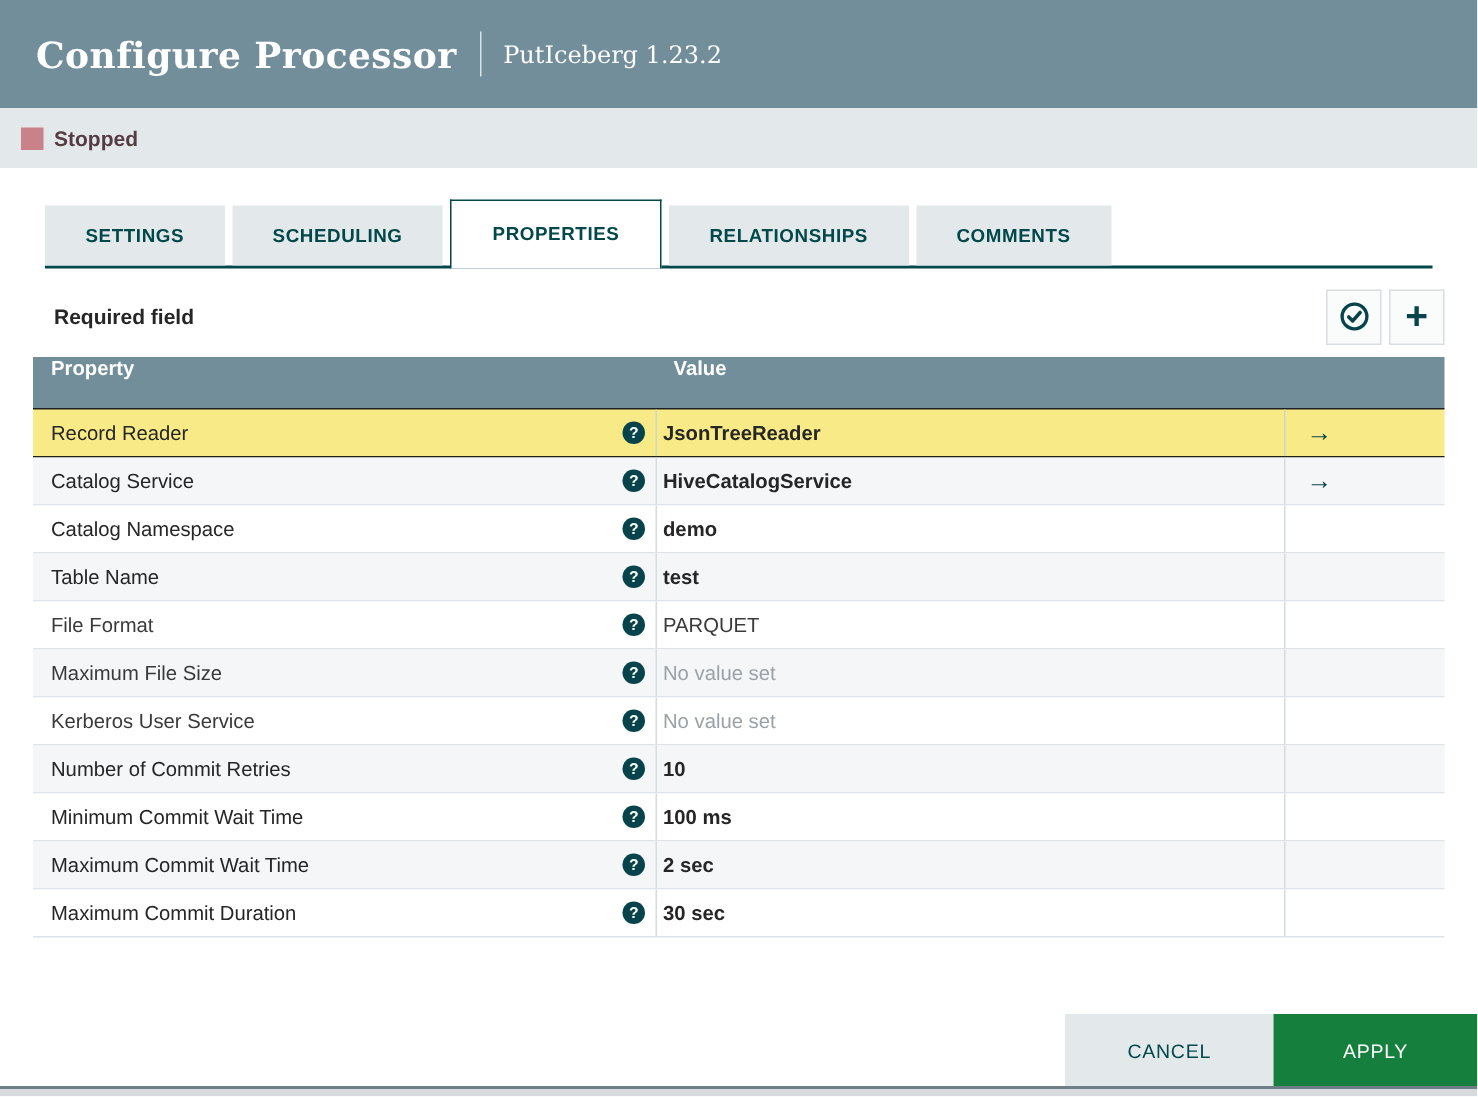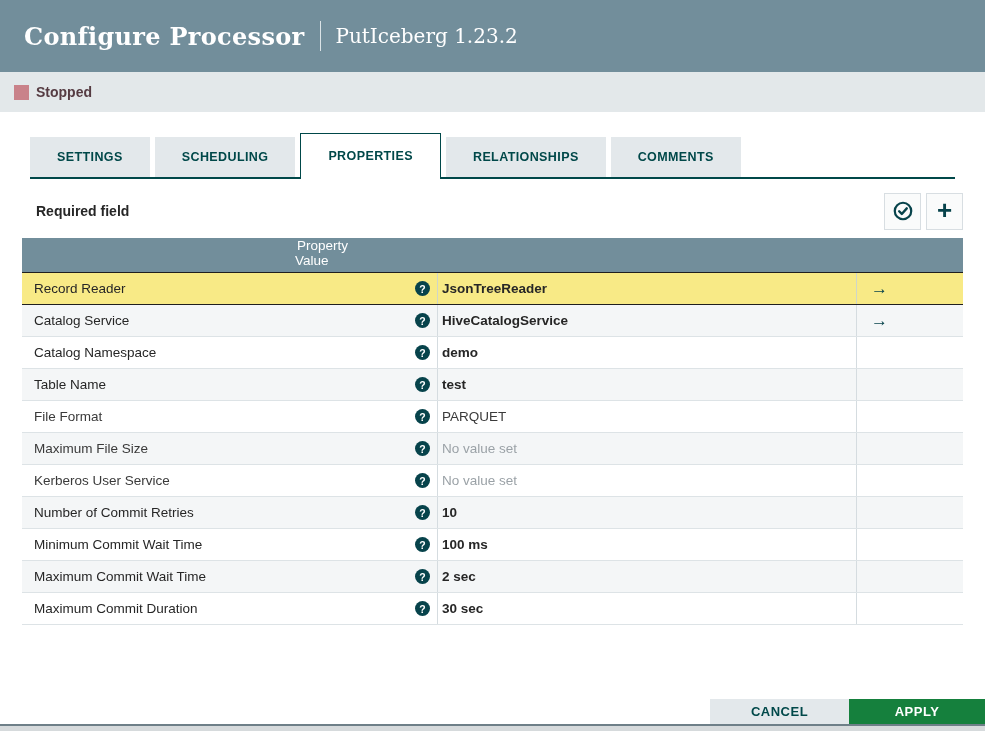--- a/index.html
+++ b/index.html
@@ -27,21 +27,21 @@
     color: #ffffff;
     letter-spacing: 0.3px;
   }
   .title-divider {
     width: 1px; height: 30px;
     background: rgba(255,255,255,0.75);
     margin: 0 14px 0 16px;
   }
   .dlg-subtitle {
     font-family: "DejaVu Serif", serif;
-    font-size: 20px;
+    font-size: 16px;
     color: #ffffff;
   }
 
   
   .status-bar {
     height: 40px;
     background: #E3E8EA;
     display: flex; align-items: center;
     padding: 0 14px;
   }
@@ -117,23 +117,22 @@
   .ptable {
     margin: 8px 22px 0 22px;
     width: 941px;
     font-size: 13.5px;
   }
   .thead {
     display: flex;
     height: 34px;
     background: #728E9B;
     color: #ffffff;
-    font-weight: normal;
-    align-items: center;
-    flex-direction: column;
+    font-weight: bold;
+    align-items: flex-start;
   }
   .thead .h-prop { width: 415px; padding-left: 12px; }
   .thead .h-val  { width: 419px; padding-left: 12px; }
   .thead .h-arrow{ width: 107px; }
 
   .trow {
     display: flex;
     height: 32px;
     background: #ffffff;
     border-bottom: 1px solid #DDE3E6;
@@ -179,23 +178,23 @@
     line-height: 1;
   }
 
   
   .footer {
     position: absolute;
     right: 0; bottom: 7px;
     display: flex;
   }
   .btn {
-    height: 25px;
+    height: 48px;
     font-size: 13px;
-    font-weight: bold;
+    font-weight: normal;
     letter-spacing: 0.5px;
     border: none;
     cursor: pointer;
     font-family: "Liberation Sans", sans-serif;
   }
   .btn.cancel { width: 139px; background: #E3E8EB; color: #004849; }
   .btn.apply  { width: 136px; background: #15803d; color: #ffffff; }
 
   .bottom-strip {
     position: absolute;

